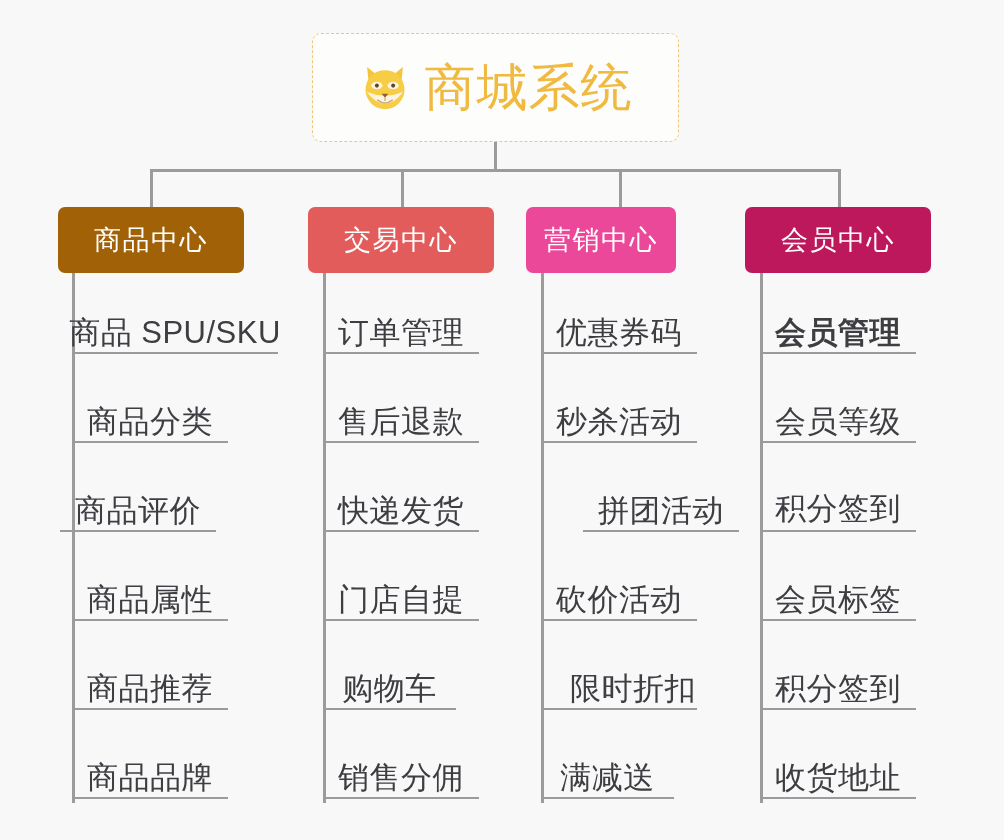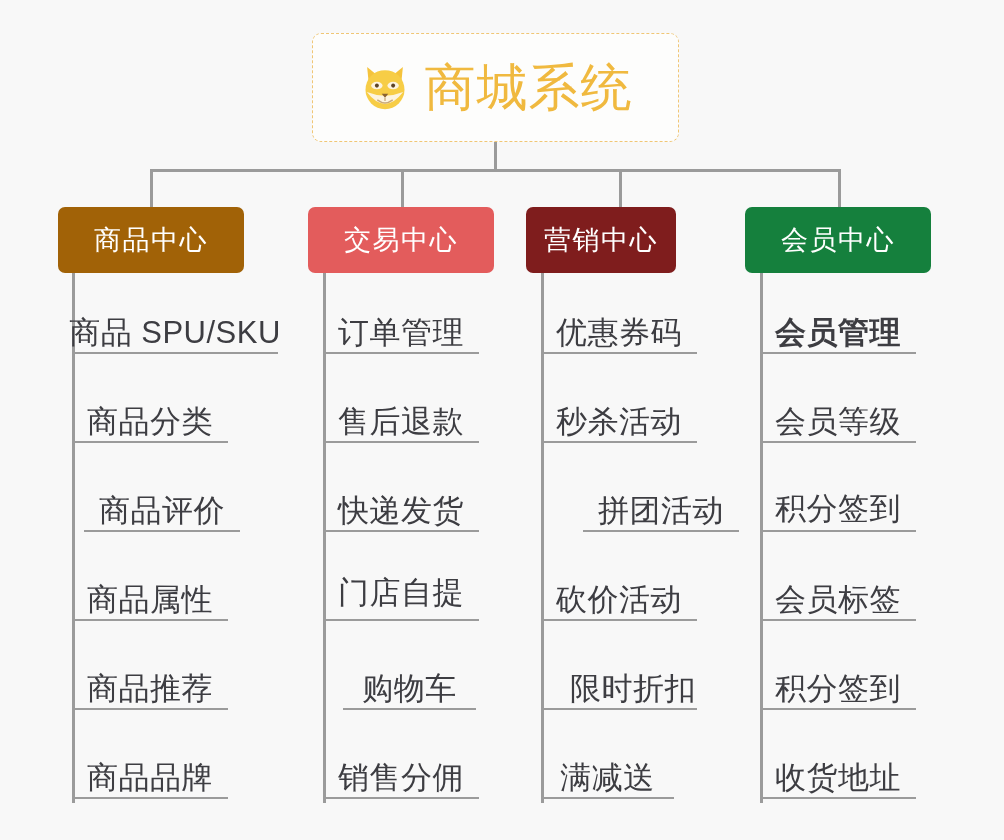--- a/index.html
+++ b/index.html
@@ -140,21 +140,21 @@
     <div class="cat-box" style="left:58px; width:186px; background:#a16207;">
       <span class="cat-label">商品中心</span>
     </div>
     <div class="trunk" style="left:72px; top:66px; height:530px;"></div>
     <div class="leaf" style="left:72px; top:95px;  width:206px;">
         <span class="leaf-label">商品 SPU/SKU</span>
       </div>
     <div class="leaf" style="left:72px; top:184px; width:156px;">
         <span class="leaf-label">商品分类</span>
       </div>
-    <div class="leaf" style="left:84px; top:273px; width:156px;text-align:right;">
+    <div class="leaf" style="left:60px; top:273px; width:156px;text-align:right;">
         <span class="leaf-label">商品评价</span>
       </div>
     <div class="leaf" style="left:72px; top:362px; width:156px;">
         <span class="leaf-label">商品属性</span>
       </div>
     <div class="leaf" style="left:72px; top:451px; width:156px;">
         <span class="leaf-label">商品推荐</span>
       </div>
     <div class="leaf" style="left:72px; top:540px; width:156px;">
         <span class="leaf-label">商品品牌</span>
@@ -168,33 +168,33 @@
     <div class="trunk" style="left:323px; top:66px; height:530px;"></div>
     <div class="leaf" style="left:323px; top:95px;  width:156px;align-items:flex-end;">
         <span class="leaf-label">订单管理</span>
       </div>
     <div class="leaf" style="left:323px; top:184px; width:156px;">
         <span class="leaf-label">售后退款</span>
       </div>
     <div class="leaf" style="left:323px; top:273px; width:156px;">
         <span class="leaf-label">快递发货</span>
       </div>
-    <div class="leaf" style="left:323px; top:362px; width:156px;align-items:center;">
+    <div class="leaf" style="left:323px; top:362px; width:156px;">
         <span class="leaf-label">门店自提</span>
       </div>
-    <div class="leaf" style="left:323px; top:451px; width:133px;margin-left:20px;">
+    <div class="leaf" style="left:323px; top:451px; width:133px;">
         <span class="leaf-label">购物车</span>
       </div>
     <div class="leaf" style="left:323px; top:540px; width:156px;">
         <span class="leaf-label">销售分佣</span>
       </div>
   </div>
 
   <div class="column" style="left:0;">
-    <div class="cat-box" style="left:526px; width:150px; background:#7f1d1d;">
+    <div class="cat-box" style="left:526px; width:150px; background:#ec4899;">
       <span class="cat-label">营销中心</span>
     </div>
     <div class="trunk" style="left:541px; top:66px; height:530px;"></div>
     <div class="leaf" style="left:541px; top:95px;  width:156px;">
         <span class="leaf-label">优惠券码</span>
       </div>
     <div class="leaf" style="left:541px; top:184px; width:156px;">
         <span class="leaf-label">秒杀活动</span>
       </div>
     <div class="leaf" style="left:541px; top:273px; width:156px;margin-left:42px;">
@@ -205,21 +205,21 @@
       </div>
     <div class="leaf" style="left:541px; top:451px; width:156px;padding-left:28px;">
         <span class="leaf-label">限时折扣</span>
       </div>
     <div class="leaf" style="left:541px; top:540px; width:133px;">
         <span class="leaf-label">满减送</span>
       </div>
   </div>
 
   <div class="column" style="left:0;">
-    <div class="cat-box" style="left:745px; width:186px; background:#15803d;">
+    <div class="cat-box" style="left:745px; width:186px; background:#be185d;">
       <span class="cat-label">会员中心</span>
     </div>
     <div class="trunk" style="left:760px; top:66px; height:530px;"></div>
     <div class="leaf" style="left:760px; top:95px;  width:156px;font-weight:bold;">
         <span class="leaf-label">会员管理</span>
       </div>
     <div class="leaf" style="left:760px; top:184px; width:156px;">
         <span class="leaf-label">会员等级</span>
       </div>
     <div class="leaf" style="left:760px; top:273px; width:156px;font-family:Liberation Mono, monospace;">

